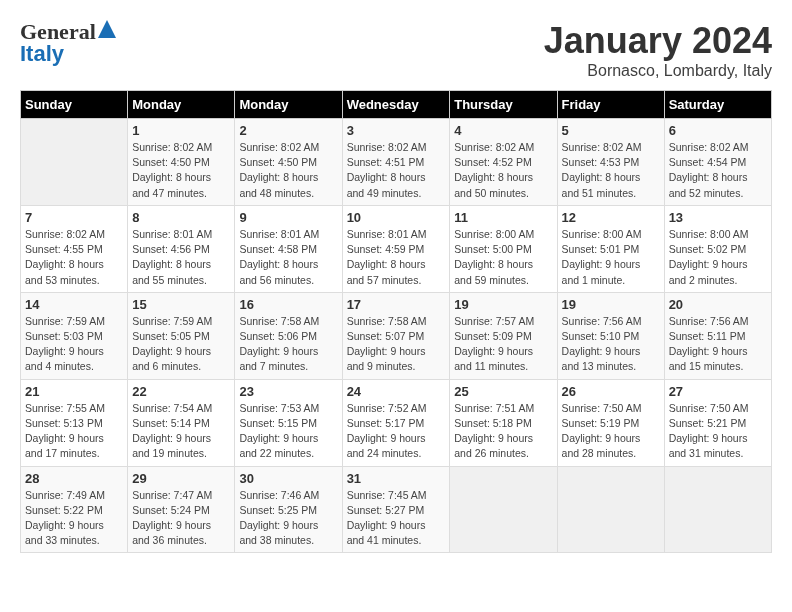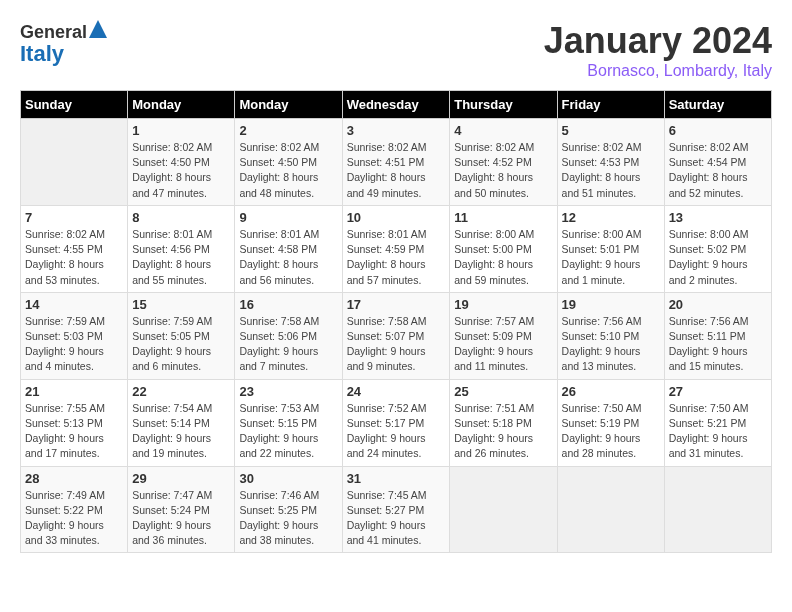--- a/index.html
+++ b/index.html
@@ -15,23 +15,24 @@
       justify-content: space-between;
       align-items: flex-start;
       margin-bottom: 10px;
     }
     .logo {
       display: flex;
       flex-direction: column;
       line-height: 1;
     }
     .logo-general {
-      font-size: 18px;
+      font-size: 22px;
       font-weight: bold;
       color: #333;
+      font-family: Liberation Serif, serif;
     }
     .logo-blue {
       font-size: 22px;
       font-weight: bold;
       color: #1a6eb5;
     }
     .logo-row {
       display: flex;
       align-items: center;
     }
@@ -39,21 +40,21 @@
       text-align: right;
     }
     .month-title {
       font-size: 36px;
       font-weight: bold;
       color: #333;
       margin-left: 16px;
     }
     .location {
       font-size: 16px;
-      color: #8b5cf6;
+      color: #404040;
     }
     table {
       width: 100%;
       border-collapse: collapse;
       font-size: 11px;
     }
     thead tr th {
       background-color: #000000;
       color: #fff;
       padding: 6px 4px;

